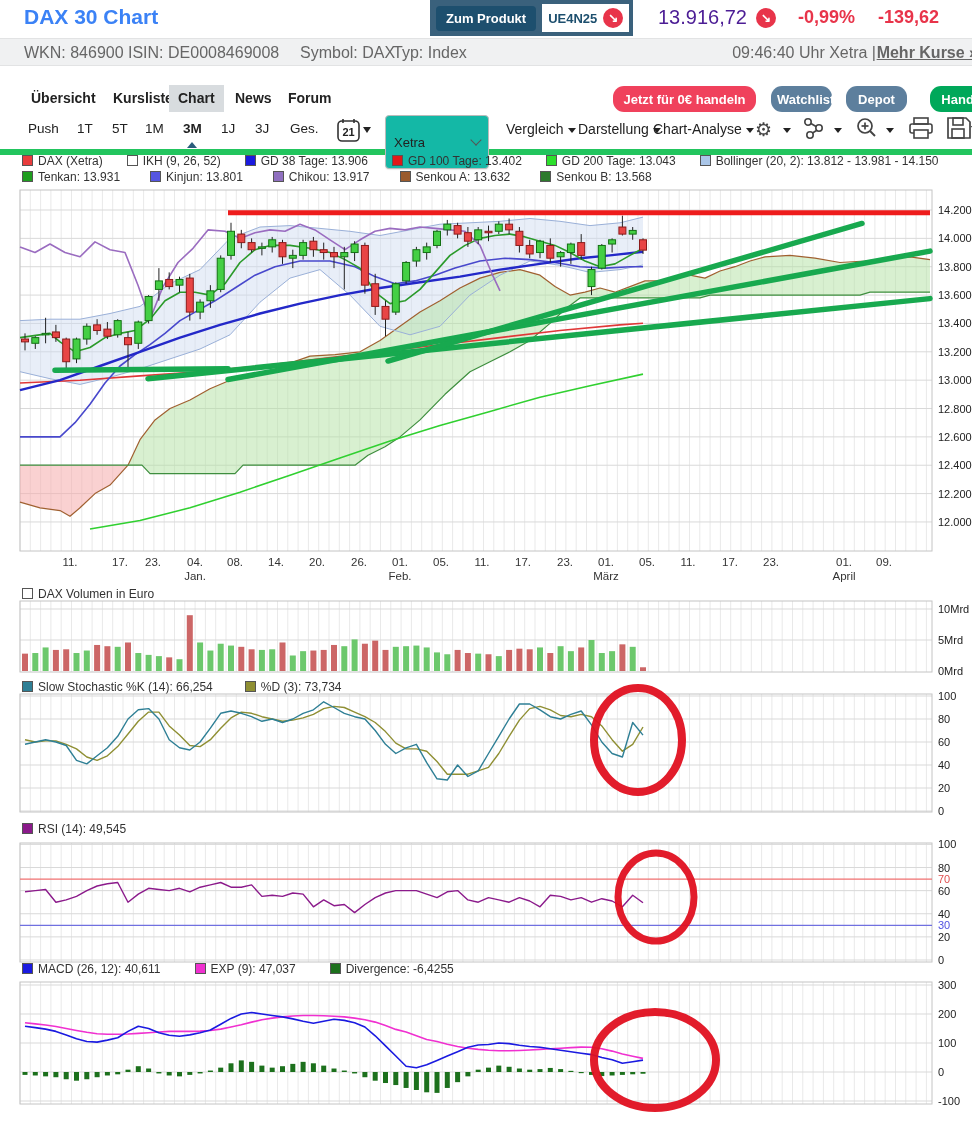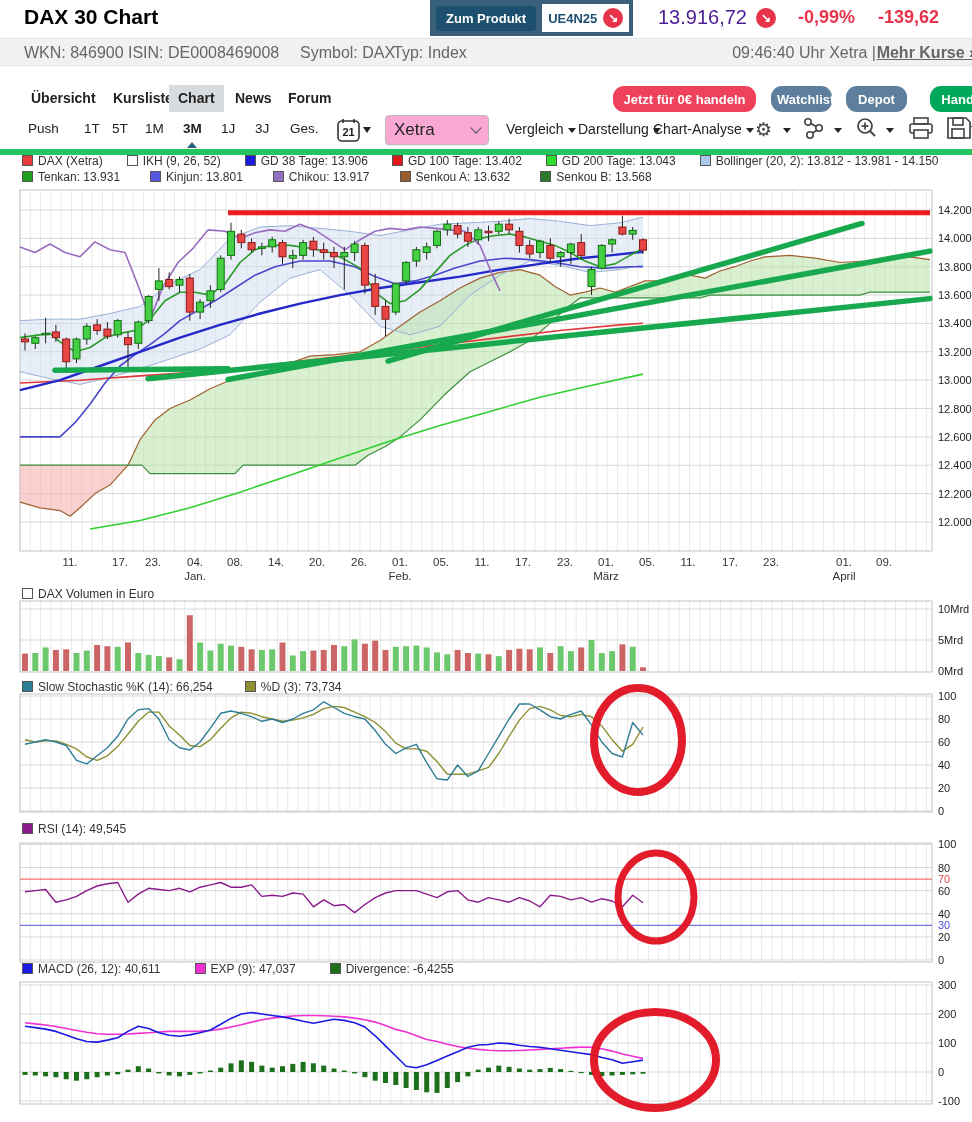--- a/index.html
+++ b/index.html
@@ -1,20 +1,20 @@
 <!DOCTYPE html>
 <html><head>
 <meta charset="utf-8">
 <style>
   html,body{margin:0;padding:0}
   body{width:972px;height:1122px;position:relative;overflow:hidden;background:#fff;
        font-family:"Liberation Sans",sans-serif;color:#222}
   .abs{position:absolute}
   
-  #title{left:24px;top:5px;font-size:21px;font-weight:bold;color:#000000}
+  #title{left:24px;top:5px;font-size:21px;font-weight:bold;color:#3b82f6}
   #prodpanel{left:430px;top:0;width:203px;height:36px;background:#3a617c;display:flex;align-items:center;gap:6px;padding-left:6px;box-sizing:border-box}
   #prodbtn{background:#1d4f6e;color:#fff;font-size:13px;font-weight:bold;border:none;border-radius:4px;padding:5px 10px;cursor:pointer}
   #prodcode{background:#fff;height:28px;display:flex;align-items:center;gap:6px;padding:0 6px;font-size:13px;font-weight:bold;color:#1d4f6e}
   .redcirc{width:20px;height:20px;border-radius:50%;background:#e8344a;color:#fff;display:inline-flex;align-items:center;justify-content:center;font-size:12px;font-weight:bold}
   #price{left:658px;top:6px;font-size:20px;font-weight:normal;color:#4c1d95}
   #pricearrow{left:756px;top:8px}
   #chgpct{left:798px;top:7px;font-size:18px;font-weight:bold;color:#e8344a}
   #chgabs{left:878px;top:7px;font-size:18px;font-weight:bold;color:#e8344a;white-space:nowrap}
   
   #infobar{left:0;top:38px;width:972px;height:26px;background:#f0f1f2;border-top:1px solid #e2e3e4;border-bottom:1px solid #e2e3e4}
@@ -30,25 +30,25 @@
   .navbtn{position:absolute;top:1px;height:26px;border:none;border-radius:11px;color:#fff;font-size:13px;font-weight:bold;cursor:pointer;font-family:inherit}
   #tradebtn{left:613px;width:143px;background:#f0415c}
   #watchbtn{left:771px;width:61px;background:#5d7f9d}
   #depotbtn{left:846px;width:61px;background:#5d7f9d}
   #handelnbtn{left:930px;width:74px;background:#00a85a}
   
   #toolbar{left:0;top:112px;width:972px;height:37px;border-bottom:6px solid #22c55e}
   .titem{position:absolute;top:9px;font-size:13.5px;color:#222;cursor:pointer}
   .titem.period{font-weight:normal}
   .titem.active{font-weight:bold}
-  #p-push{left:28px}#p-0{left:84px}#p-1{left:112px}#p-2{left:145px}#p-3{left:183px}#p-4{left:221px}#p-5{left:255px}#p-6{left:290px}
+  #p-push{left:28px}#p-0{left:77px}#p-1{left:112px}#p-2{left:145px}#p-3{left:183px}#p-4{left:221px}#p-5{left:255px}#p-6{left:290px}
   #actmark{left:187px;top:30px;width:0;height:0;border-left:5px solid transparent;border-right:5px solid transparent;border-bottom:6px solid #2a5d7c}
   #calicon{left:337px;top:5px;cursor:pointer}
   .caret{display:inline-block;width:0;height:0;border-left:4px solid transparent;border-right:4px solid transparent;border-top:5px solid #222;vertical-align:middle;margin-left:4px}
-  #xetrasel{left:385px;top:3px;width:86px;height:28px;border:1px solid #bbb;border-radius:4px;background:#f9a8d4;display:flex;align-items:center;justify-content:space-between;padding:0 8px;font-size:17px;cursor:pointer;box-shadow:0 1px 1px rgba(0,0,0,.08)}
+  #xetrasel{left:385px;top:3px;width:86px;height:28px;border:1px solid #bbb;border-radius:4px;background:#14b8a6;display:flex;align-items:center;justify-content:space-between;padding:12px 8px;font-size:13px;cursor:pointer;box-shadow:0 1px 1px rgba(0,0,0,.08)}
   .chev{width:7px;height:7px;border-right:1.6px solid #555;border-bottom:1.6px solid #555;transform:rotate(45deg);margin-top:-4px}
   #m-0{left:506px}#m-1{left:578px}#m-2{left:653px}
   .menu{font-size:14px}
   .icbtn{position:absolute;top:4px;cursor:pointer}
   #gear{left:755px;font-size:19px;color:#444;top:6px}
   #gearc{left:779px;top:16px;position:absolute}
   #nodes{left:803px}#nodesc{left:830px;top:16px;position:absolute}
   #zoomi{left:855px}#zoomc{left:882px;top:16px;position:absolute}
   #printer{left:908px}
   #save{left:946px}

